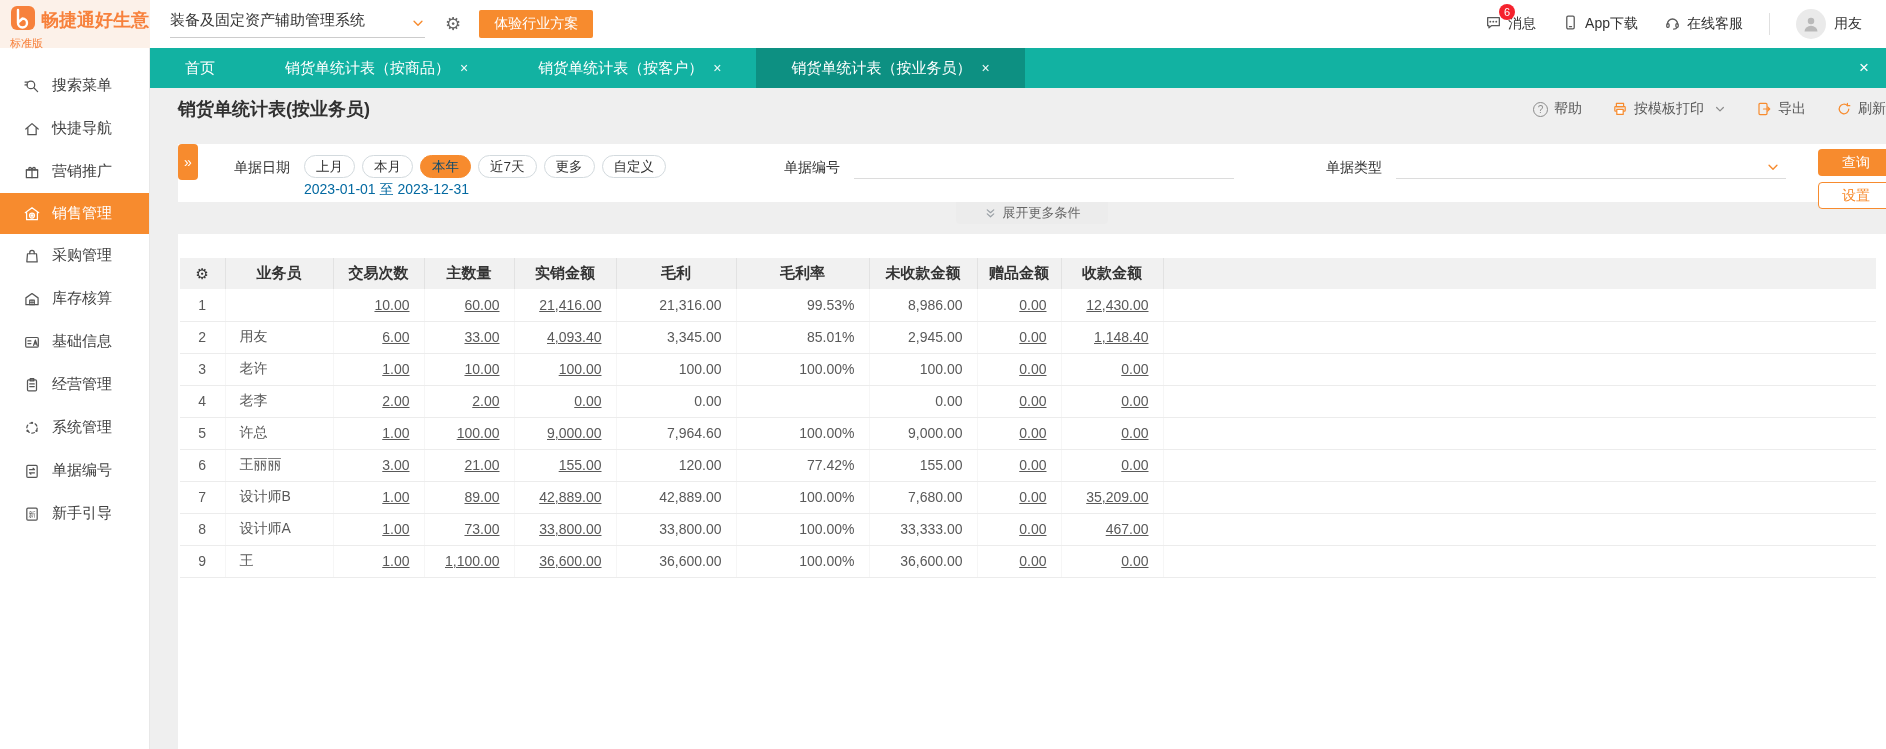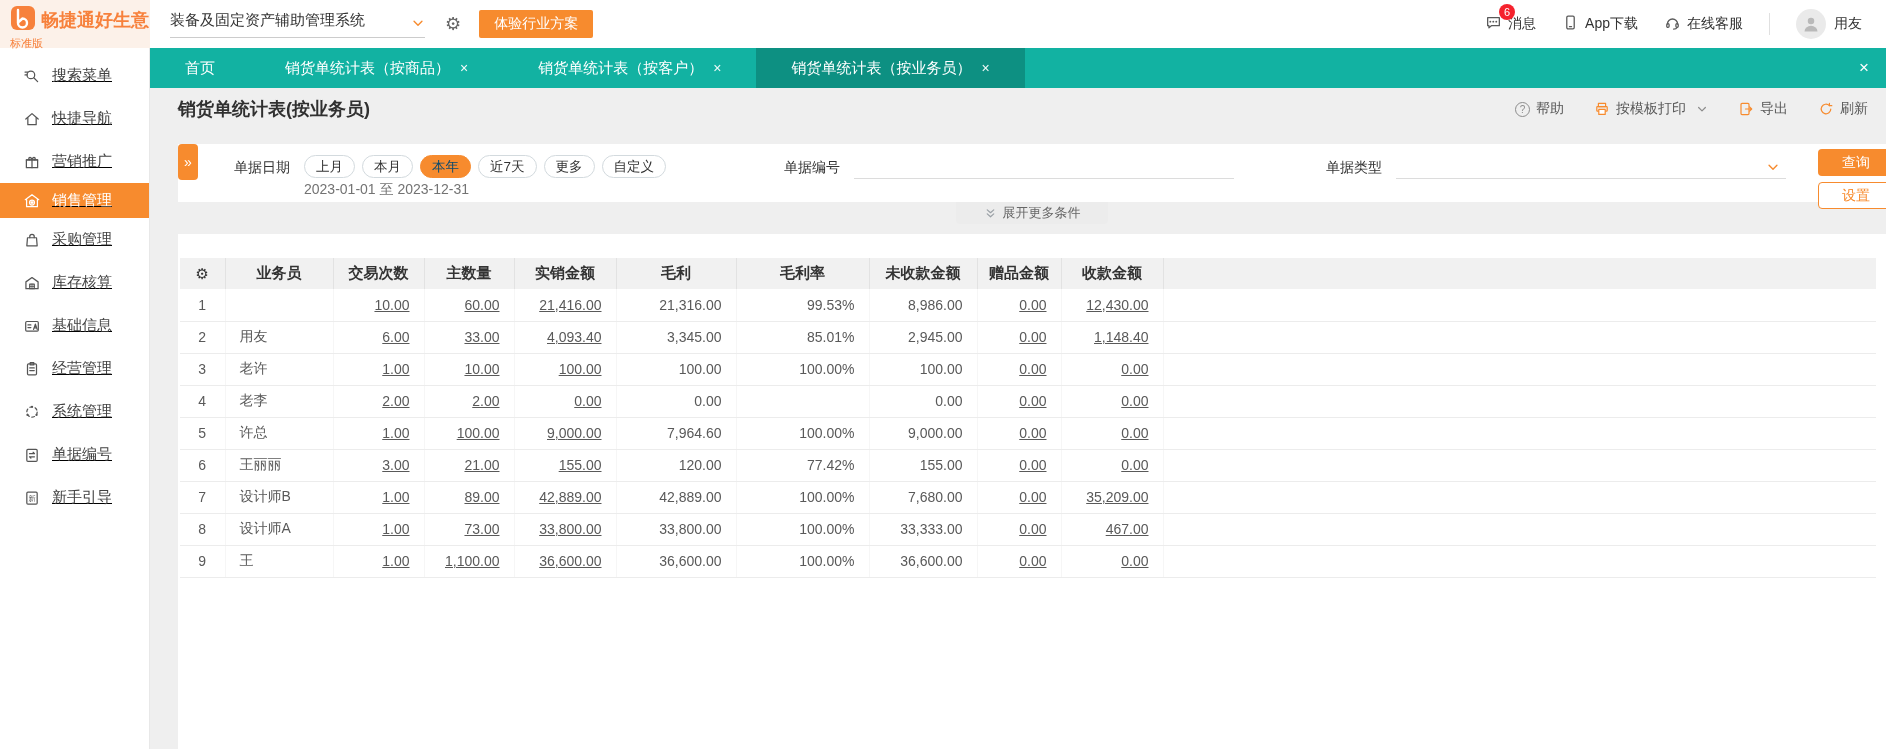--- a/index.html
+++ b/index.html
@@ -18,53 +18,53 @@
   .trial-btn { margin-left:18px; height:28px; padding:0 15px; background:#f78b2e; color:#fff; border:none; border-radius:2px; font-size:14px; cursor:pointer; }
   .topbar-right { margin-left:auto; display:flex; align-items:center; gap:26px; padding-right:24px; font-size:14px; color:#333; }
   .tb-item { display:flex; align-items:center; gap:6px; cursor:pointer; position:relative; }
   .tb-item svg { color:#595959; }
   .badge { position:absolute; top:-10px; left:14px; min-width:16px; height:16px; line-height:16px; padding:0 4px; background:#f5222d; color:#fff; border-radius:9px; font-size:11px; text-align:center; }
   .tb-divider { width:1px; height:22px; background:#e0e0e0; }
   .avatar { width:30px; height:30px; border-radius:50%; background:#eaeaea; display:flex; align-items:center; justify-content:center; overflow:hidden; }
   .user-wrap { display:flex; align-items:center; gap:8px; cursor:pointer; }
 
   
-  .sidebar { position:absolute; top:48px; left:0; width:150px; bottom:0; background:#fff; border-right:1px solid #e8e8e8; padding-top:6px; z-index:5;text-decoration:underline; }
+  .sidebar { position:absolute; top:48px; left:0; width:150px; bottom:0; background:#fff; border-right:1px solid #e8e8e8; padding-top:16px; z-index:5; }
   .side-item { height:43px; display:flex; align-items:center; gap:10px; padding-left:22px; font-size:15px; color:#424242; cursor:pointer; }
   .side-item .icon { width:20px; height:20px; display:inline-flex; align-items:center; justify-content:center; color:#555; }
-  .side-item.active { background:#f78b2e; color:#fff; height:35px; }
+  .side-item.active { background:#f78b2e; color:#fff; height:41px; }
   .side-item.active .icon { color:#fff; }
 
   
   .tabbar { position:absolute; top:48px; left:150px; right:0; height:40px; background:#12b2a2; display:flex; align-items:stretch; color:#fff; z-index:4; }
   .tab { display:flex; align-items:center; gap:10px; padding:0 35px; font-size:15px; cursor:pointer; white-space:nowrap; }
   .tab.active { background:#0d9082; }
   .tab-close { font-size:14px; opacity:.95; cursor:pointer; }
   .tabbar-close-all { margin-left:auto; display:flex; align-items:center; padding:0 17px; font-size:17px; cursor:pointer; }
 
   
   .content { position:absolute; top:88px; left:150px; right:0; bottom:0; background:#efefef; padding-left:28px; display:flex; flex-direction:column; overflow:hidden; }
-  .title-row { height:42px; flex:none; display:flex; align-items:center; padding-right:18px; }
+  .title-row { height:42px; flex:none; display:flex; align-items:center; }
   .page-title { font-size:18px; font-weight:600; color:#303030; }
   .toolbar { margin-left:auto; display:flex; align-items:center; gap:30px; font-size:14px; color:#595959; }
   .tool { display:flex; align-items:center; gap:6px; cursor:pointer; }
   .tool .ticon { display:inline-flex; color:#f78b2e; }
   .qcircle { width:15px; height:15px; border:1px solid #8c8c8c; border-radius:50%; font-size:10px; line-height:13px; text-align:center; color:#8c8c8c; }
   .tool .dd-chev { color:#8c8c8c; margin-left:4px; display:inline-flex; }
 
   
   .filter-panel { position:relative; flex:none; margin-top:14px; height:58px; background:#fff; padding:11px 110px 0 56px; display:flex; align-items:flex-start; overflow:visible; }
   .collapse-btn { position:absolute; left:0; top:0; width:20px; height:36px; background:#f78b2e; color:#fff; border:none; border-radius:4px; font-size:14px; cursor:pointer; }
   .fgroup { display:flex; align-items:flex-start; }
   .flabel { font-size:14px; color:#333; margin-right:14px; line-height:24px; white-space:nowrap; }
   .pills-block { width:452px; }
   .pills { display:flex; gap:7px; }
   .pill { border:1px solid #d3dade; border-radius:12px; padding:0 11px; height:23px; line-height:21px; font-size:13.5px; color:#333; background:#fff; cursor:pointer; white-space:nowrap; }
   .pill.selected { background:#f78b2e; border-color:#f78b2e; color:#0c4a6e; }
-  .date-range { font-size:14px; color:#737373; margin-top:3px; }
+  .date-range { font-size:14px; color:#0369a1; margin-top:3px; }
   .uline { border-bottom:1px solid #dcdcdc; height:24px; display:flex; align-items:center; justify-content:flex-end; }
   .fg-docno { margin-left:28px; }
   .fg-docno .uline { width:380px; }
   .fg-doctype { margin-left:92px; }
   .fg-doctype .uline { width:390px; padding-right:6px; }
   .action-btns { position:absolute; top:5px; right:-8px; display:flex; flex-direction:column; gap:6px; z-index:3; }
   .btn-search { width:76px; height:27px; background:#f78b2e; color:#fff; border:none; border-radius:4px; font-size:14px; cursor:pointer; }
   .btn-settings { width:76px; height:27px; background:#fff; color:#f78b2e; border:1px solid #f78b2e; border-radius:4px; font-size:14px; cursor:pointer; }
 
   .expander { flex:none; width:152px; height:22px; margin:0 auto; background:#ececec; border-radius:0 0 4px 4px; display:flex; align-items:center; justify-content:center; gap:6px; font-size:13px; color:#666; cursor:pointer; }

